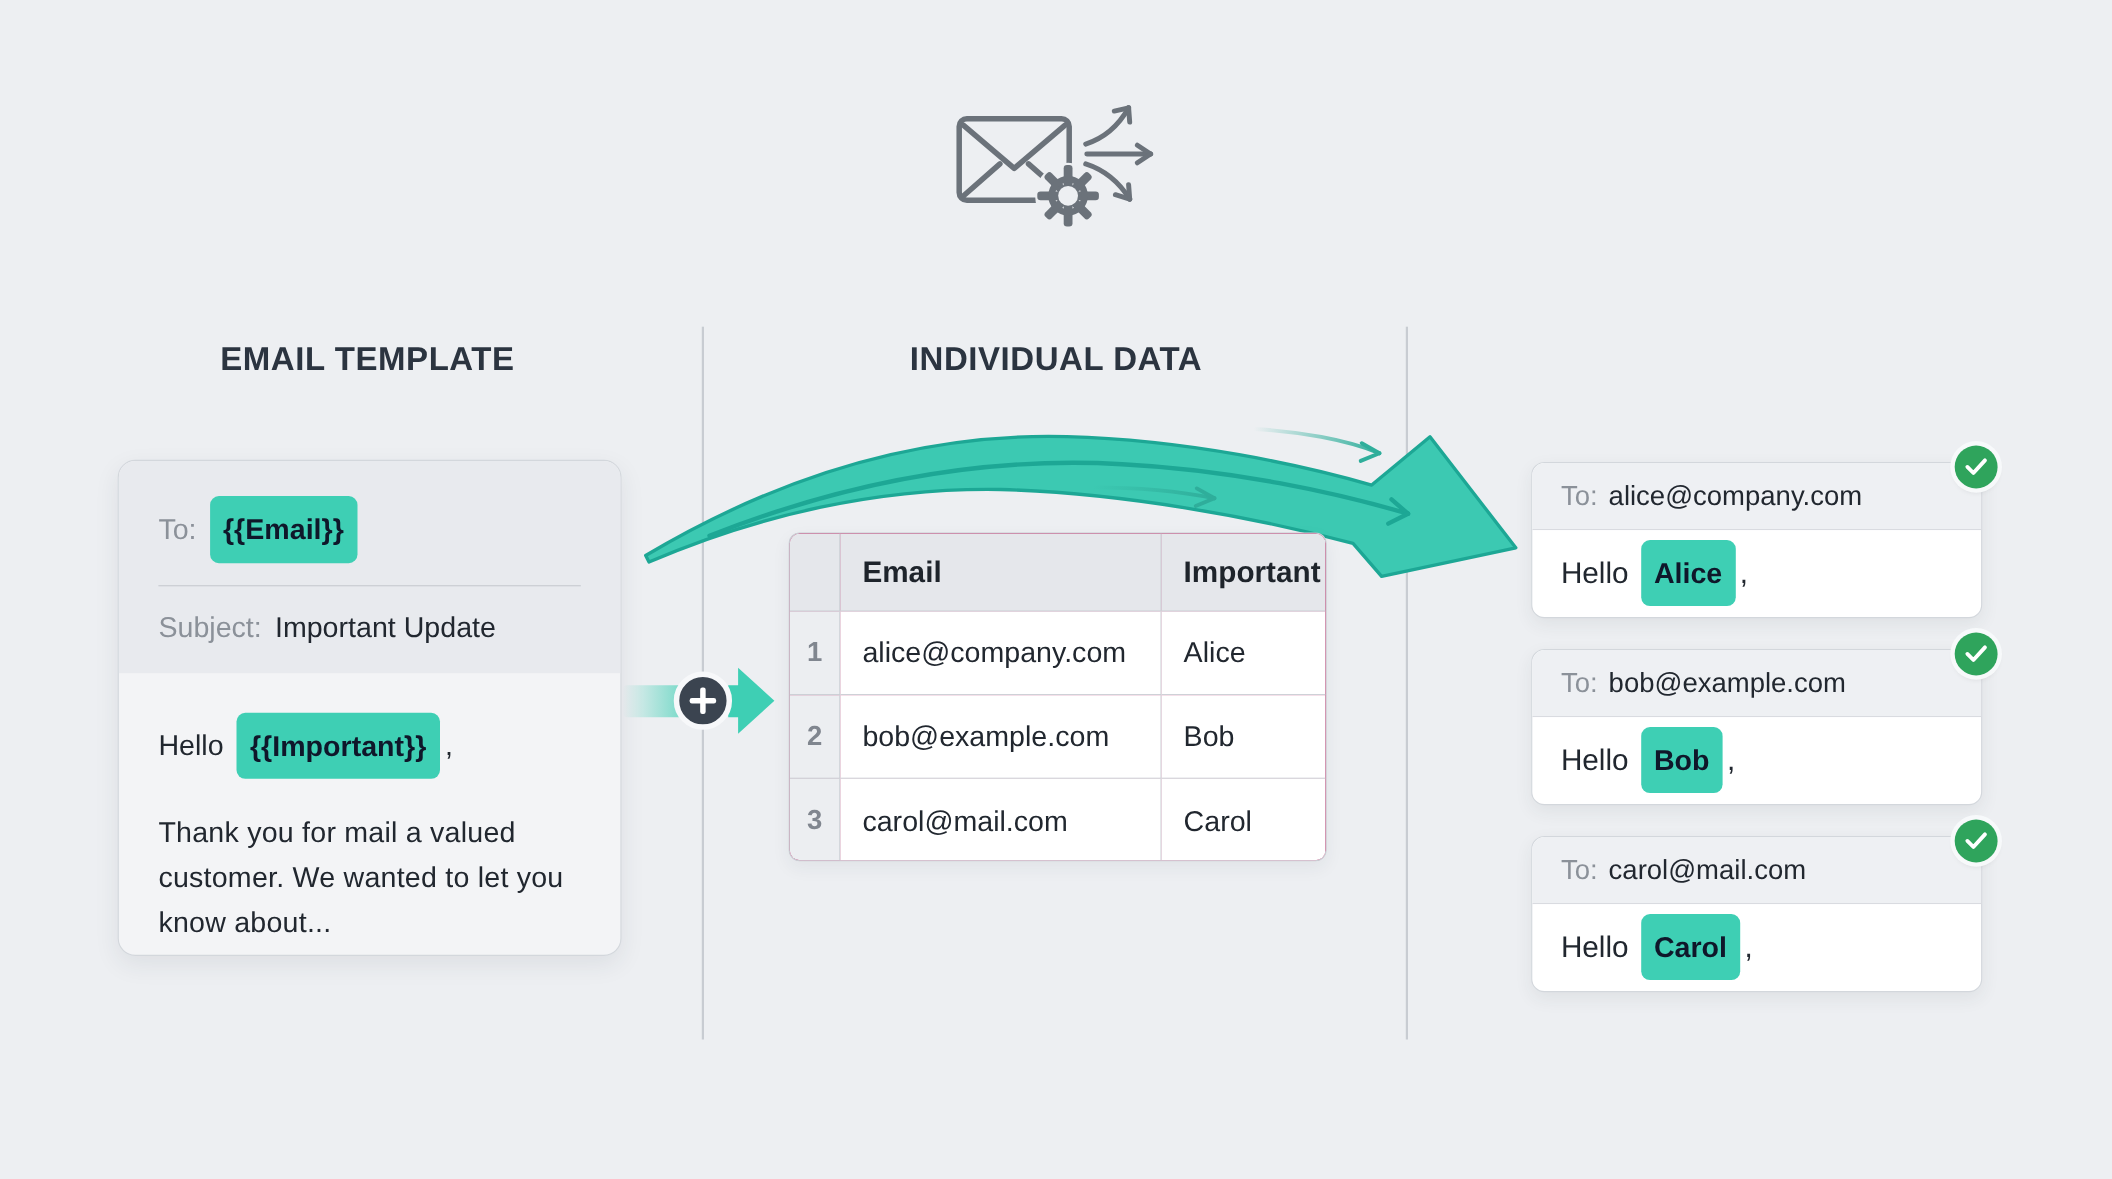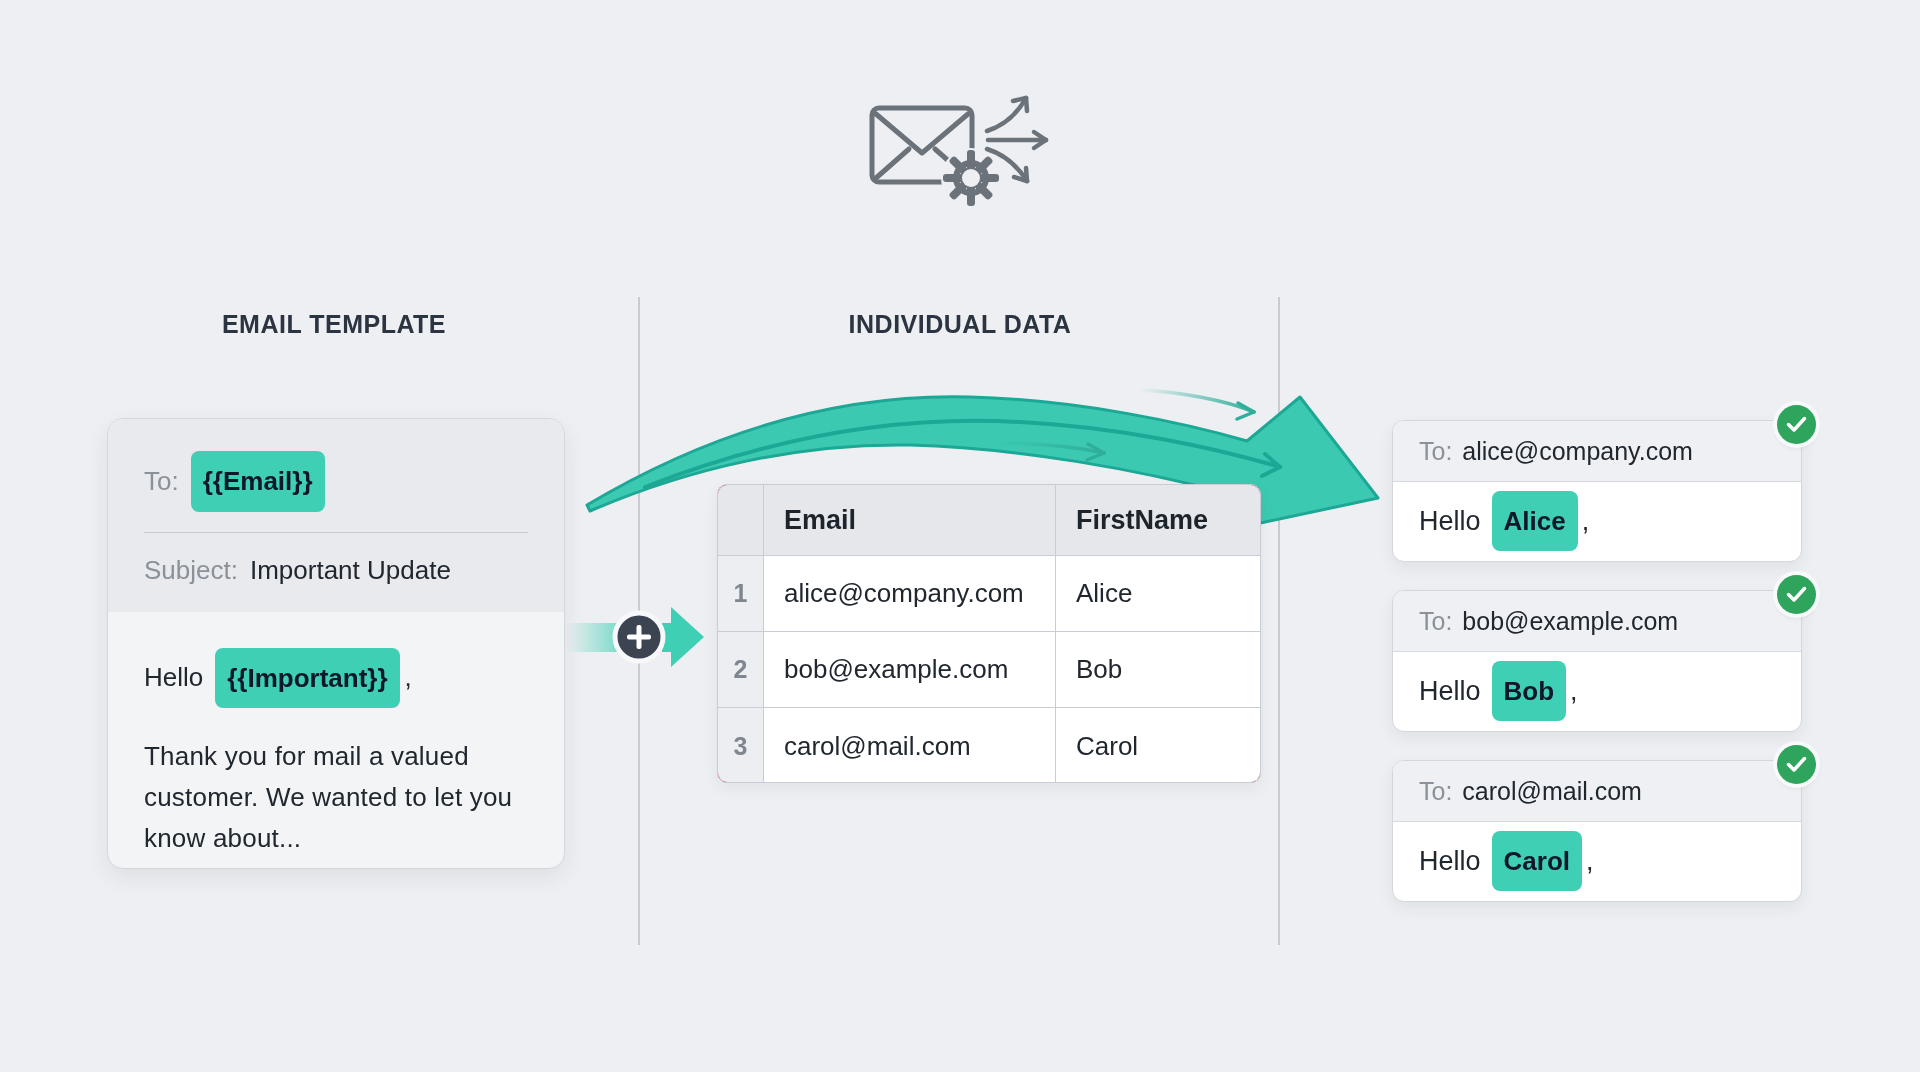--- a/index.html
+++ b/index.html
@@ -10,21 +10,21 @@
     -webkit-font-smoothing:antialiased;
   }
   
   .divider{position:absolute;top:297px;height:648px;width:2px;background:#c8ccd2;}
   .divider.left{left:638px;}
   .divider.right{left:1278px;}
 
   
   .title{
     position:absolute;top:310px;width:480px;text-align:center;
-    font-size:25px;font-weight:700;letter-spacing:.5px;
+    font-size:30px;font-weight:700;letter-spacing:.5px;
     color:var(--title-color,#2b3440);white-space:nowrap;
   }
   .title.t1{left:94px;}
   .title.t2{left:720px;}
   .title.t3{left:1352px;}
 
   
   svg.deco{position:absolute;left:0;top:0;pointer-events:none;}
   .icon-stroke{fill:none;stroke:var(--icon-gray,#6b727a);stroke-width:5;stroke-linecap:round;stroke-linejoin:round;}
   .icon-stroke-thin{fill:none;stroke:var(--icon-gray,#6b727a);stroke-width:4.5;stroke-linecap:round;stroke-linejoin:round;}
@@ -56,21 +56,21 @@
     padding:14px 12px;border-radius:8px;display:inline-block;line-height:1.25;
   }
   .tc-body{padding:36px 36px 0 36px;font-size:26px;color:var(--text-dark,#21272f);}
   .tc-greeting{display:flex;align-items:center;}
   .tc-greeting .g-word{margin-right:12px;}
   .tc-greeting .g-comma{margin-left:5px;}
   .tc-paragraph{margin-top:28px;line-height:41px;letter-spacing:.2px;}
 
   
   .rec-table{
-    position:absolute;left:717px;top:484px;width:544px;height:299px;
+    position:absolute;left:717px;top:484px;width:489px;height:299px;
     border:1.5px solid var(--table-border,#c9cdd3);border-radius:10px;overflow:hidden;
     display:grid;grid-template-columns:46px 292px 1fr;grid-template-rows:71px 76px 76px 76px;
     background:#be185d;box-shadow:0 6px 16px rgba(40,50,60,.06);box-sizing:border-box;
   }
   .cell{display:flex;align-items:center;border-right:1.5px solid var(--table-border,#c9cdd3);
         border-bottom:1.5px solid var(--table-border,#c9cdd3);box-sizing:border-box;}
   .cell.last-col{border-right:none;}
   .cell.last-row{border-bottom:none;}
   .cell.head{background:var(--table-header-bg,#e5e7eb);font-weight:700;font-size:27px;color:#1e242b;padding-left:20px;}
   .cell.corner{background:var(--table-header-bg,#e5e7eb);}
@@ -210,21 +210,21 @@
         <span class="chip">{{Important}}</span>
         <span class="g-comma">,</span>
       </div>
       <div class="tc-paragraph">Thank you for mail a valued customer. We wanted to let you know about...</div>
     </div>
   </div>
 
   <div class="rec-table">
     <div class="cell corner"></div>
     <div class="cell head">Email</div>
-    <div class="cell head last-col">FirstName</div>
+    <div class="cell head last-col">Important</div>
 
     <div class="cell num">1</div>
     <div class="cell data">alice@company.com</div>
     <div class="cell data last-col">Alice</div>
 
     <div class="cell num">2</div>
     <div class="cell data">bob@example.com</div>
     <div class="cell data last-col">Bob</div>
 
     <div class="cell num last-row">3</div>

